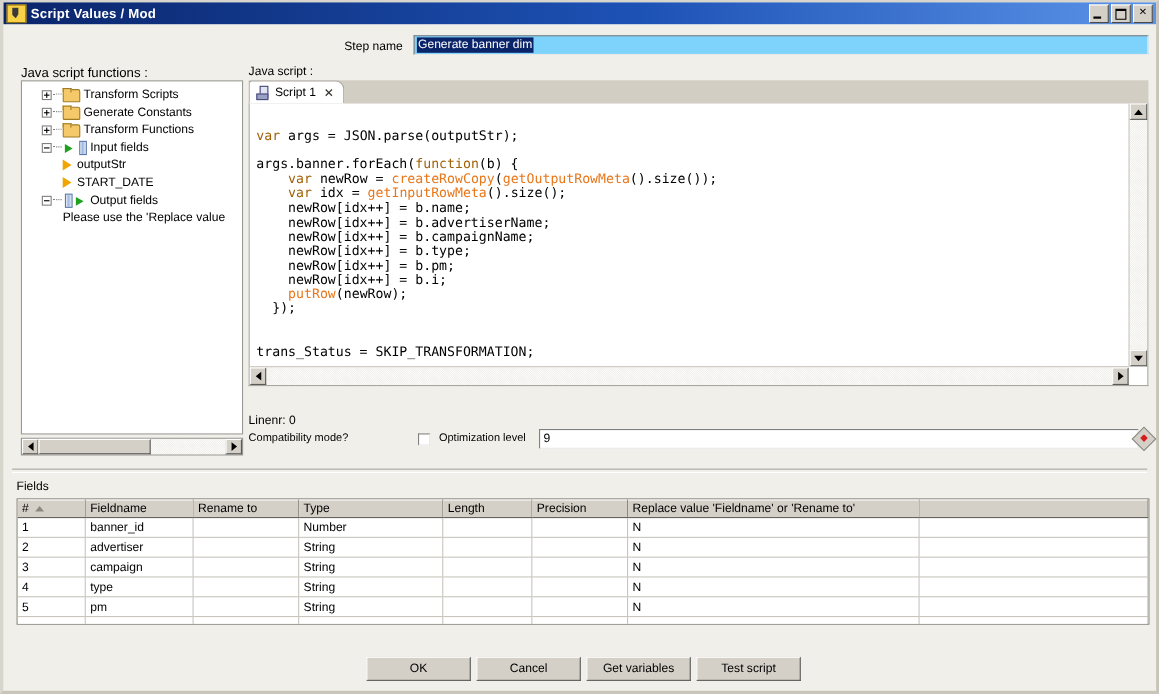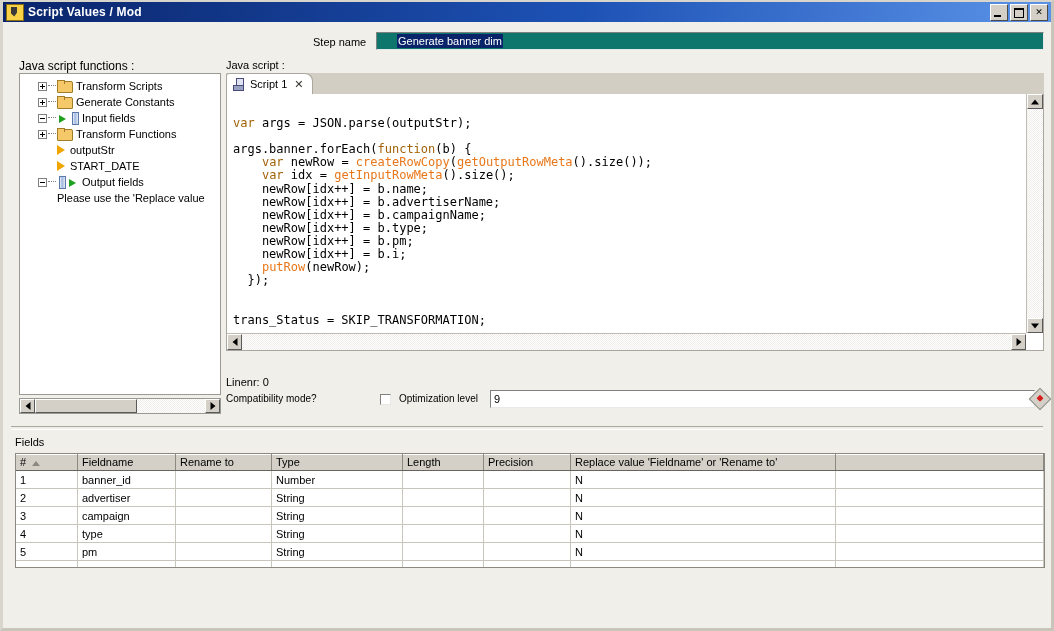--- a/index.html
+++ b/index.html
@@ -66,26 +66,26 @@
 
   
   .steprow {
     position: absolute; left: 0; top: 30px; width: 1048px; height: 22px;
   }
   .step-label {
     position: absolute; left: 310px; top: 4px; font-size: 11px;
   }
   .step-input {
     position: absolute; left: 373px; top: 0px; width: 668px; height: 18px;
-    background: #0f766e;
+    background: #7dd3fc;
     border-top: 1px solid #808080; border-left: 1px solid #808080;
     border-right: 1px solid #e8e8e8; border-bottom: 1px solid #e8e8e8;
     box-sizing: border-box;
     display: flex; align-items: center;
-    padding-left: 20px;
+    padding-left: 2px;
   }
   .step-input .sel {
     background: #0a246a; color: #fff; font-size: 11px;
     padding: 1px 1px 1px 1px; white-space: nowrap;
   }
 
   
   .lbl-js-fn { position: absolute; left: 16px; top: 57px; font-size: 12px; }
   .lbl-js    { position: absolute; left: 223px; top: 57px; font-size: 11px; }
 
@@ -389,33 +389,33 @@
           <span class="folder"></span>
           <span>Transform Scripts</span>
         </div>
         <div class="tnode indent-1">
           <span class="pm plus"></span>
           <span class="dash"></span>
           <span class="folder"></span>
           <span>Generate Constants</span>
         </div>
         <div class="tnode indent-1">
+          <span class="pm plus"></span>
+          <span class="dash"></span>
+          <span class="folder"></span>
+          <span>Transform Functions</span>
+        </div>
+        <div class="tnode indent-1">
           <span class="pm"></span>
           <span class="dash"></span>
           <span class="io-icon io-in">
             <span class="io-bar"></span>
             <span class="io-arrow"></span>
           </span>
           <span>Input fields</span>
-        </div>
-        <div class="tnode indent-1">
-          <span class="pm plus"></span>
-          <span class="dash"></span>
-          <span class="folder"></span>
-          <span>Transform Functions</span>
         </div>
         <div class="tnode indent-2">
           <span class="leaf-arrow"></span>
           <span>outputStr</span>
         </div>
         <div class="tnode indent-2">
           <span class="leaf-arrow"></span>
           <span>START_DATE</span>
         </div>
         <div class="tnode indent-1">
@@ -546,13 +546,19 @@
             <td class="c-type"></td>
             <td class="c-length"></td>
             <td class="c-precision"></td>
             <td class="c-replace"></td>
             <td class="c-extra"></td>
           </tr>
         </tbody>
     </table>
   </div>
 
+  <div class="btnrow">
+    <div class="btn btn-ok">OK</div>
+    <div class="btn btn-cancel">Cancel</div>
+    <div class="btn btn-getvar">Get variables</div>
+    <div class="btn btn-test">Test script</div>
+  </div>
 </div>
 
 </body></html>

